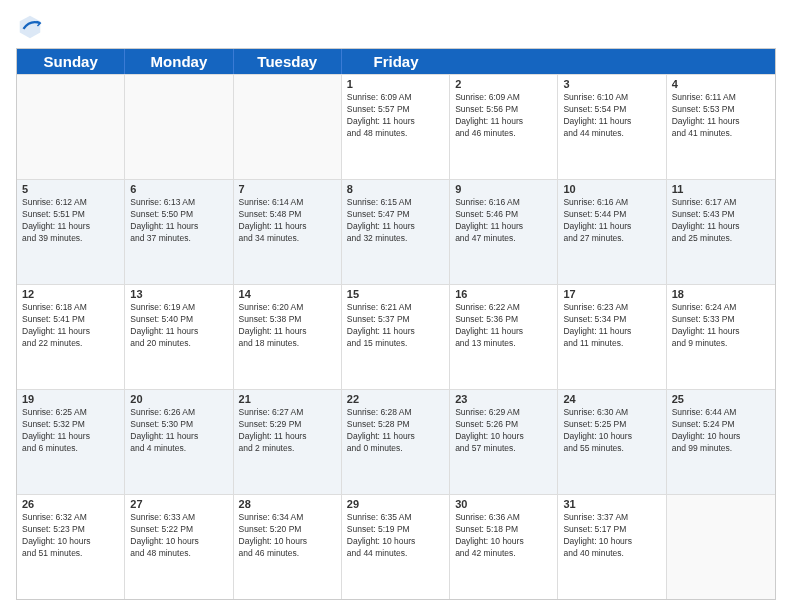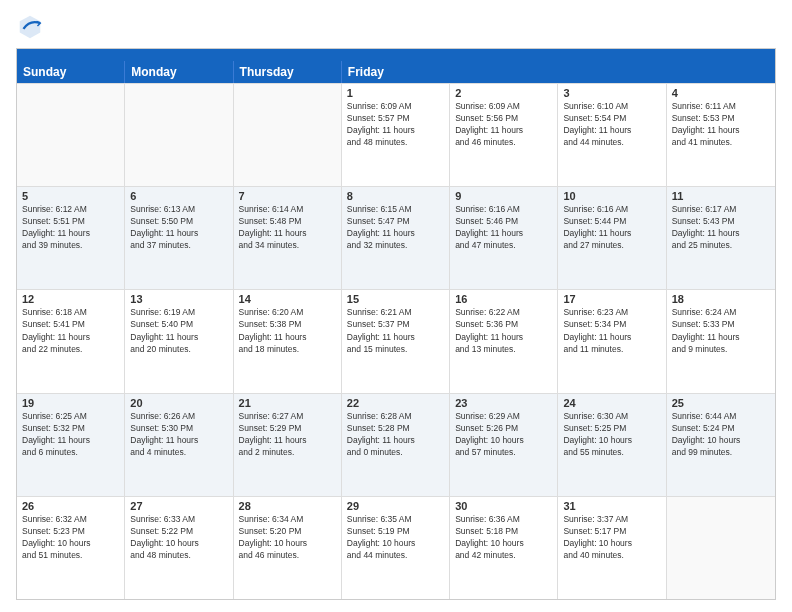--- a/index.html
+++ b/index.html
@@ -65,26 +65,25 @@
       flex-direction: column;
       border: 1px solid #ccc;
     }
     .cal-header {
       display: grid;
       grid-template-columns: repeat(7, 1fr);
       background: #1565c0;
     }
     .cal-header-cell {
       color: #fff;
-      font-size: 12px;
+      font-size: 15px;
       font-weight: bold;
       padding: 4px 6px;
-      text-align: left;
+      text-align: center;
       border-right: 1px solid #3a7bd5;
-      margin-top: 12px;
     }
     .cal-header-cell:last-child { border-right: none; }
     .cal-body {
       flex: 1;
       display: flex;
       flex-direction: column;
     }
     .cal-row {
       display: grid;
       grid-template-columns: repeat(7, 1fr);
@@ -140,21 +139,21 @@
     <div class="title-section">
       <div class="month-title"></div>
       <div class="location"></div>
     </div>
   </div>
 
   <div class="calendar">
     <div class="cal-header">
     <div class="cal-header-cell">Sunday</div>
         <div class="cal-header-cell">Monday</div>
-        <div class="cal-header-cell">Thursday</div>
+        <div class="cal-header-cell">Tuesday</div>
         <div class="cal-header-cell">Friday</div>
       </div>
     <div class="cal-body">
     <div class="cal-row">
           <div class="cal-cell empty"></div>
           <div class="cal-cell empty"></div>
           <div class="cal-cell empty"></div>
           <div class="cal-cell">
             <div class="day-num">1</div>
             <div class="cell-text">Sunrise: 6:09 AM</div>

